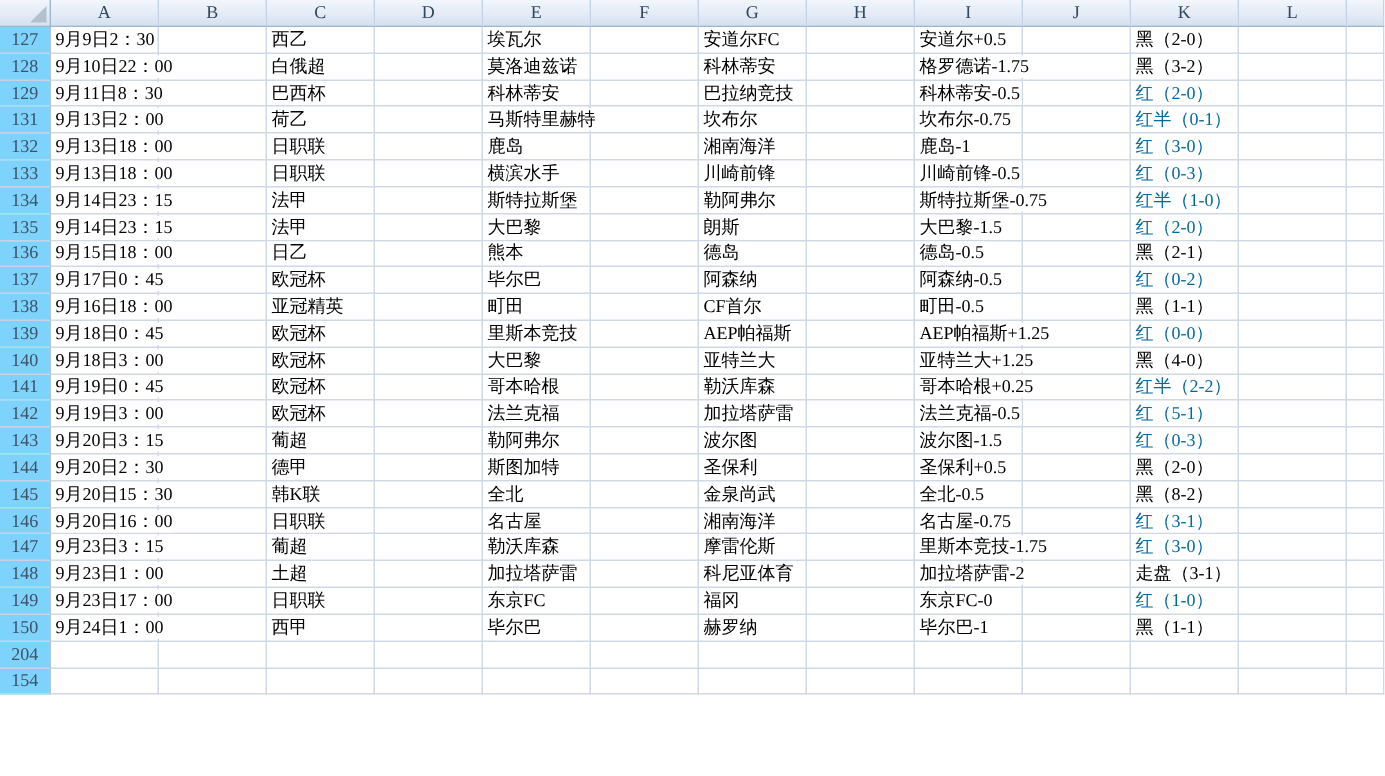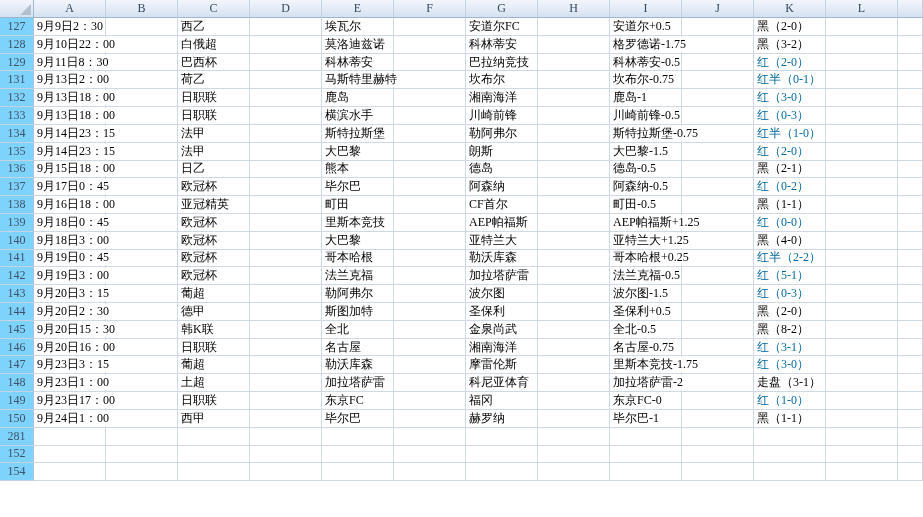--- a/index.html
+++ b/index.html
@@ -447,37 +447,21 @@
         <td class="cell"></td>
         <td class="cell"><span class="spill">赫罗纳</span></td>
         <td class="cell"></td>
         <td class="cell"><span class="spill">毕尔巴-1</span></td>
         <td class="cell"></td>
         <td class="cell"><span class="spill">黑（1-1）</span></td>
         <td class="cell"></td>
         <td class="cell"></td>
       </tr>
       <tr class="r">
-        <td class="rowhead">281</td>
-        <td class="cell"></td>
-        <td class="cell"></td>
-        <td class="cell"></td>
-        <td class="cell"></td>
-        <td class="cell"></td>
-        <td class="cell"></td>
-        <td class="cell"></td>
-        <td class="cell"></td>
-        <td class="cell"></td>
-        <td class="cell"></td>
-        <td class="cell"></td>
-        <td class="cell"></td>
-        <td class="cell"></td>
-      </tr>
-      <tr class="r">
-        <td class="rowhead">152</td>
+        <td class="rowhead">204</td>
         <td class="cell"></td>
         <td class="cell"></td>
         <td class="cell"></td>
         <td class="cell"></td>
         <td class="cell"></td>
         <td class="cell"></td>
         <td class="cell"></td>
         <td class="cell"></td>
         <td class="cell"></td>
         <td class="cell"></td>

